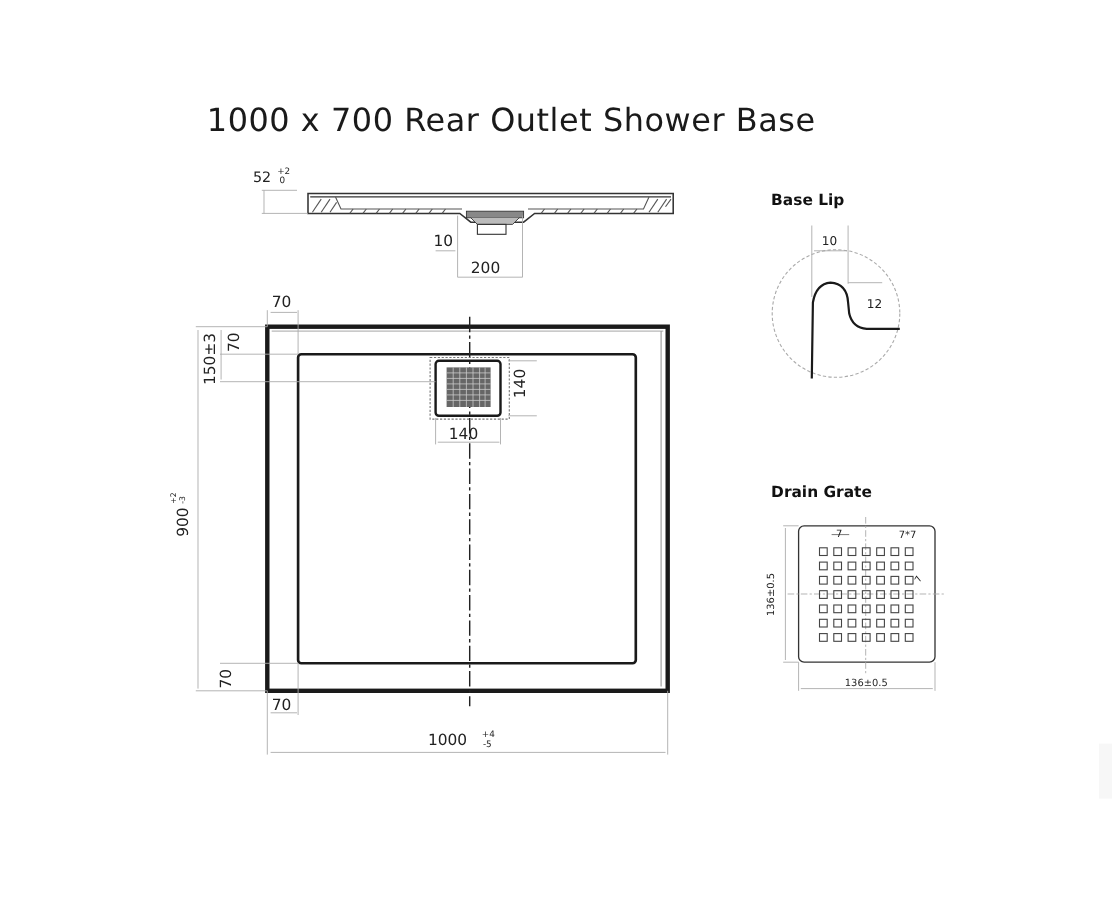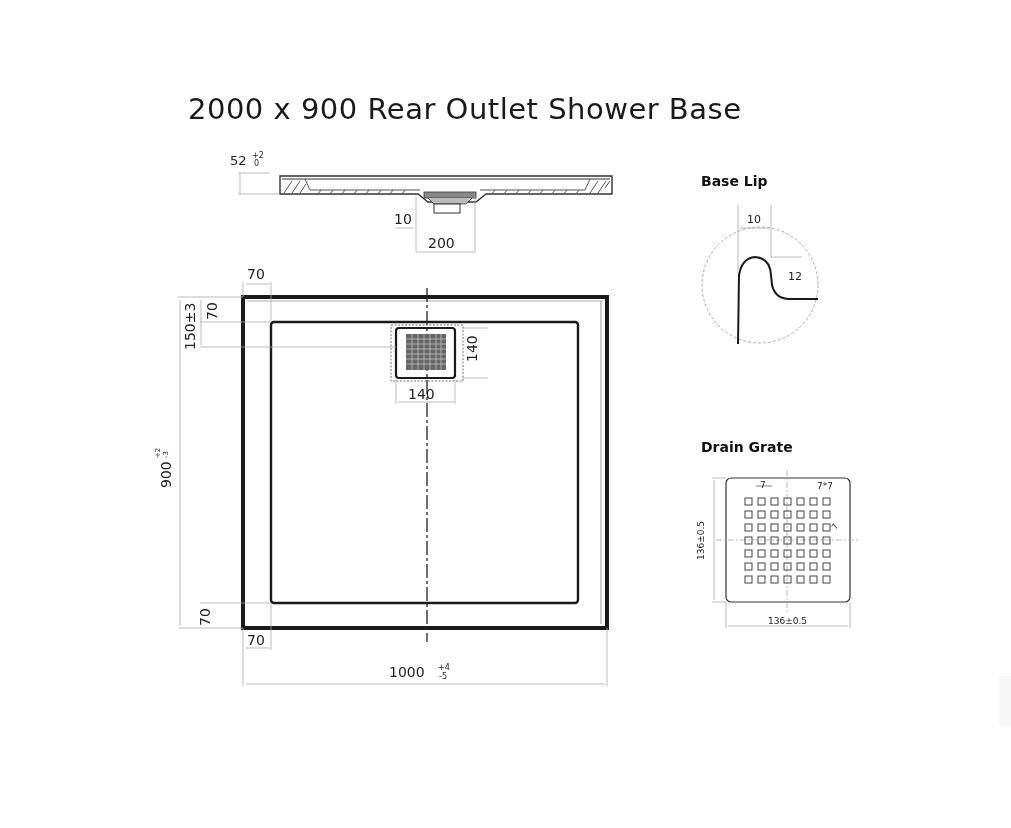--- a/index.html
+++ b/index.html
@@ -6,21 +6,21 @@
   body { width: 1011px; height: 828px; position: relative; overflow: hidden; font-family: "Liberation Sans", sans-serif; }
   .title { position: absolute; left: 188px; top: 92px; font-size: 29px; color: #1a1a1a; letter-spacing: 0.5px; font-family: "DejaVu Sans", sans-serif; font-weight: normal; }
   svg { position: absolute; left: 0; top: 0; }
   .dimtext { font-family: "DejaVu Sans", sans-serif; fill: #222; }
   .label-bold { font-family: "DejaVu Sans", sans-serif; font-weight: bold; fill: #111; }
   .scrollhint { position: absolute; left: 999px; top: 676px; width: 12px; height: 50px; background: #f7f7f7; }
 </style>
 </head>
 <body>
 
-<div class="title">2000 x 900 Rear Outlet Shower Base</div>
+<div class="title">1000 x 700 Rear Outlet Shower Base</div>
 
 <svg width="1011" height="828" viewBox="0 0 1011 828">
 
   <g>
 
     <path d="M280,176 L612,176 L612,194 L486,194 L476,202 L428,202 L418,194 L280,194 Z" fill="none" stroke="#333" stroke-width="1.4"></path>
     <line x1="282" y1="179" x2="610" y2="179" stroke="#333" stroke-width="1"></line>
 
     <path d="M305,179 L310,190 L420,190 M480,190 L585,190 L590,179" fill="none" stroke="#555" stroke-width="1"></path>
 

